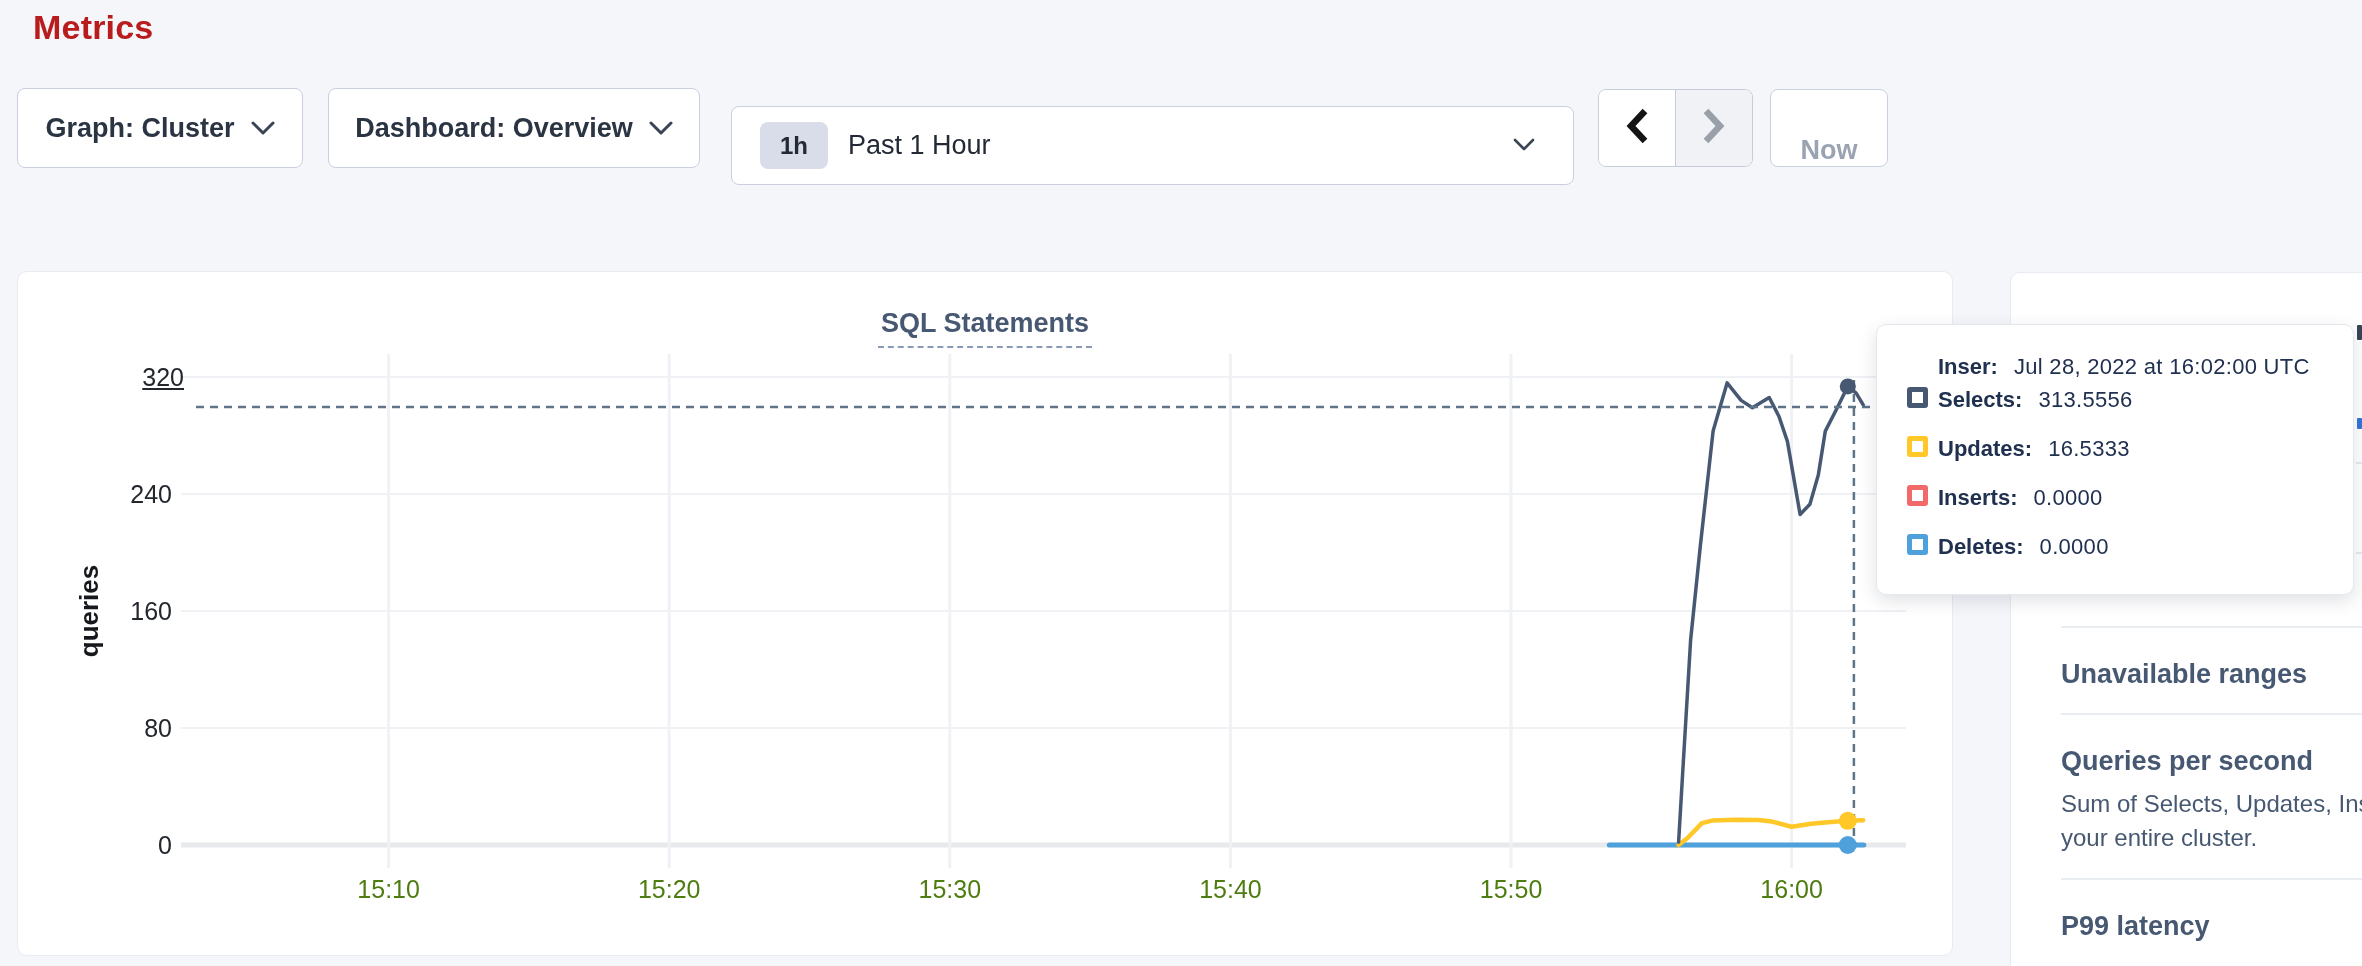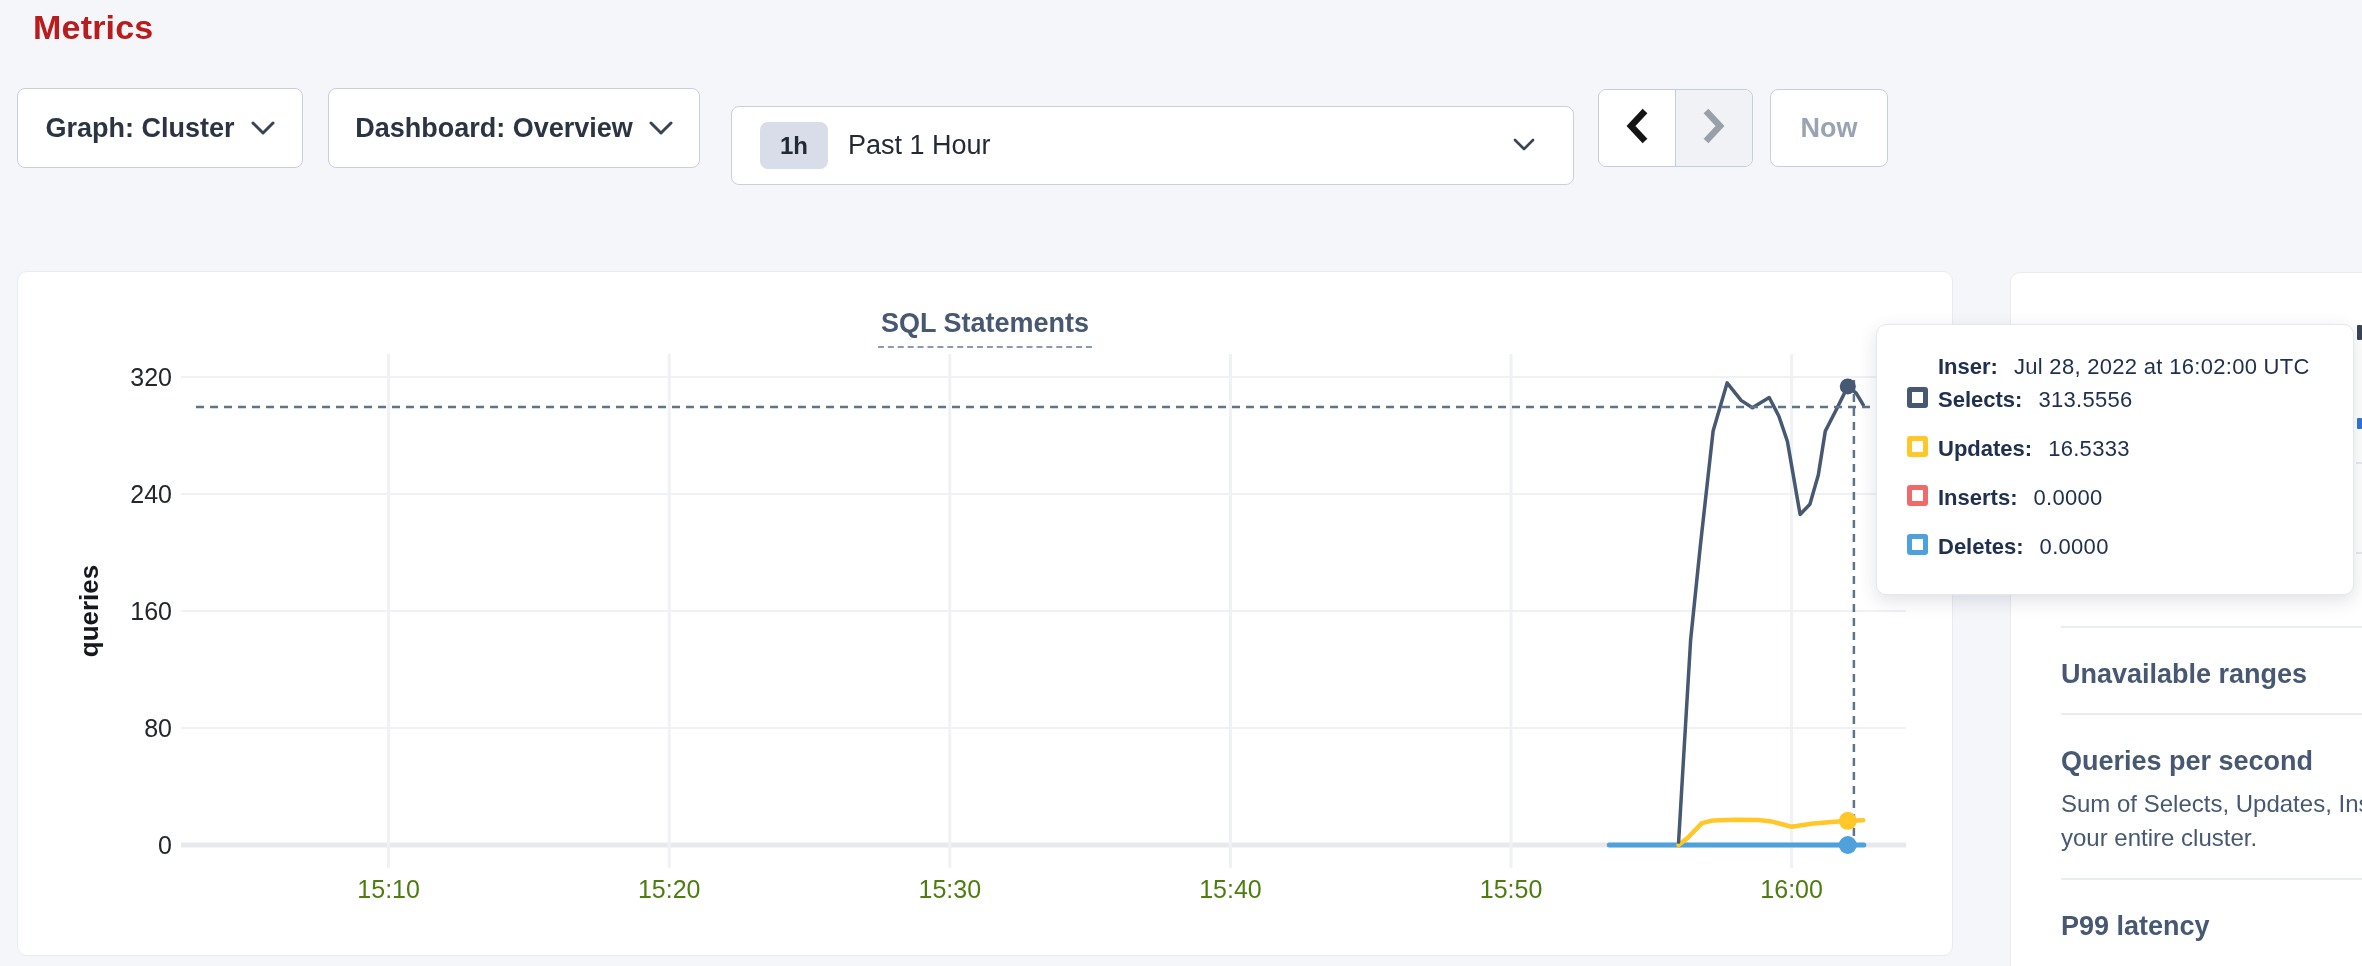--- a/index.html
+++ b/index.html
@@ -36,21 +36,21 @@
   }
   .range-label { margin-left:20px; font-size:27px; font-weight:400; color:#242A35; }
   .picker-chev { position:absolute; right:38px; top:50%; transform:translateY(-50%); }
 
   .pager { left:1598px; top:89px; width:155px; height:78px; border:1.5px solid #C6CCDC; border-radius:8px;
            display:flex; overflow:hidden; background:#fff; position:absolute; }
   .pager-half { flex:1; display:flex; align-items:center; justify-content:center; cursor:pointer; }
   .pager-prev { background:#fff; border-right:1.5px solid #C6CCDC; }
   .pager-next { background:#F1F2F5; cursor:default; }
 
-  .now-btn { left:1770px; top:89px; width:118px; height:78px; }
+  .now-btn { left:1770px; top:89px; width:118px; height:78px;align-items:flex-end; }
   .now-btn .ctl-label { color:#9AA3B2; font-weight:600; }
 
   
   .chart-card {
     position:absolute; left:17px; top:271px; width:1936px; height:685px;
     background:#fff; border:1.5px solid #E8EBF1; border-radius:10px;
   }
   .chart-title {
     position:absolute; top:36px; left:50%; transform:translateX(-50%);
     font-size:27px; font-weight:700; color:#475872;
@@ -169,21 +169,21 @@
       <line x1="1835.9" y1="108" x2="1835.9" y2="577" stroke="#5E7488" stroke-width="2.5" stroke-dasharray="8 6"></line>
       <circle cx="1829.8" cy="114.4" r="8" fill="#475872"></circle>
       <circle cx="1829.8" cy="548.8" r="9" fill="#FFC728"></circle>
       <circle cx="1829.8" cy="573.0" r="9" fill="#4FA1DC"></circle>
     </svg>
   <div id="ytick-container">
       <div class="ytick" style="left: 94px; width: 60px; top: 560px;">0</div>
       <div class="ytick" style="left: 94px; width: 60px; top: 443px;">80</div>
       <div class="ytick" style="left: 94px; width: 60px; top: 326px;">160</div>
       <div class="ytick" style="left: 94px; width: 60px; top: 209px;">240</div>
-      <div class="ytick" style="left: 94px; width: 60px; top: 92px;">320</div>
+      <div class="ytick" style="left: 106px; width: 60px; top: 92px; text-decoration: underline;">320</div>
     </div>
   <div id="xtick-container">
       <div class="xtick" style="left: 300.644px; top: 603px;">15:10</div>
       <div class="xtick" style="left: 581.244px; top: 603px;">15:20</div>
       <div class="xtick" style="left: 861.844px; top: 603px;">15:30</div>
       <div class="xtick" style="left: 1142.44px; top: 603px;">15:40</div>
       <div class="xtick" style="left: 1423.04px; top: 603px;">15:50</div>
       <div class="xtick" style="left: 1703.64px; top: 603px;">16:00</div>
     </div>
 </div>

